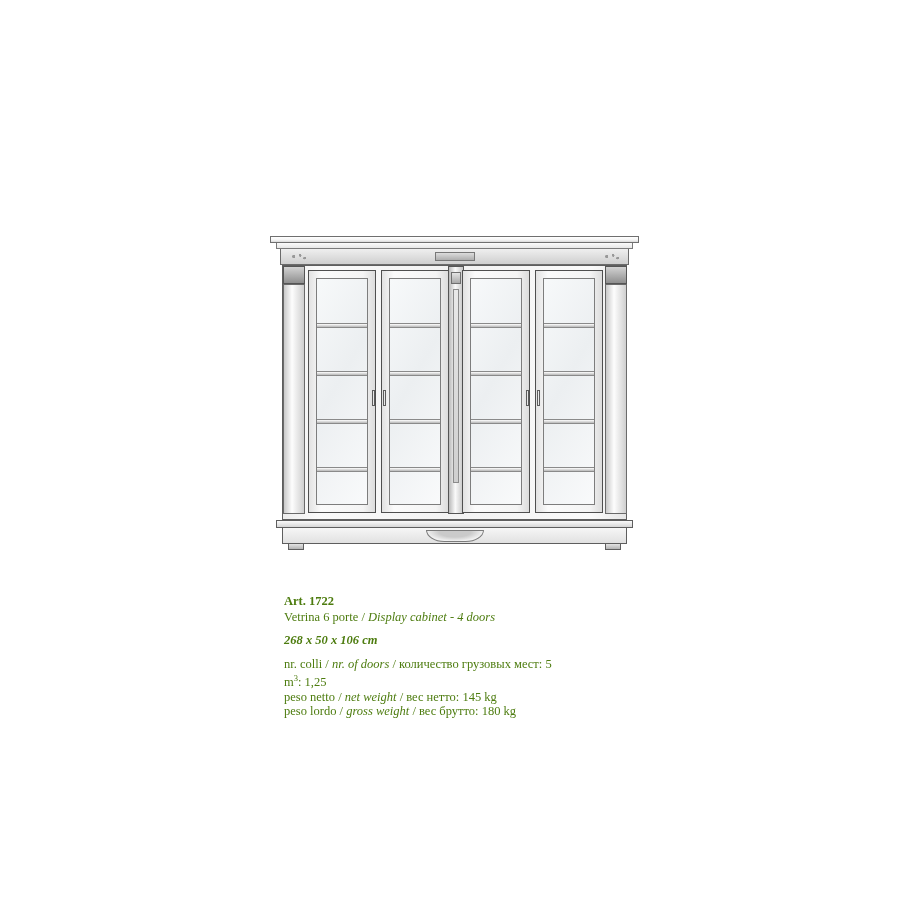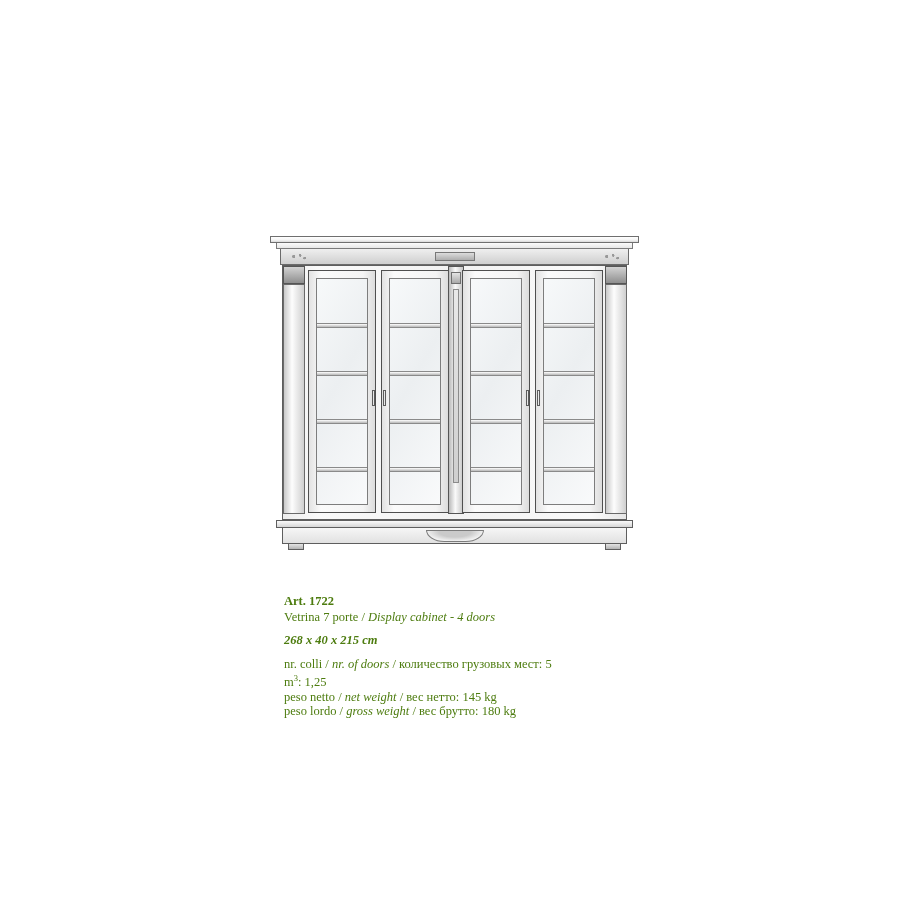--- a/index.html
+++ b/index.html
@@ -345,26 +345,26 @@
     <div class="foot fl"></div>
     <div class="foot fr"></div>
   </div>
 </div>
 
 <div id="caption-block">
 
   <div class="cap-art">Art. 1722</div>
 
   <div class="cap-line">
-    <span>Vetrina 7 porte</span><span> / </span><i>Display cabinet - 4 doors</i>
+    <span>Vetrina 6 porte</span><span> / </span><i>Display cabinet - 4 doors</i>
   </div>
 
 
   <div class="cap-dims">
-    <div>268 x 40 x 215 cm</div>
+    <div>268 x 50 x 106 cm</div>
   </div>
 
   <div class="cap-specs">
 
     <div class="cap-line">
       <span>nr. colli</span><span> / </span><i>nr. of doors</i><span> / </span><span>количество грузовых мест</span>: <span>5</span>
     </div>
 
     <div class="cap-line">
       <span>m</span><span class="sup">3</span>: <span>1,25</span>

